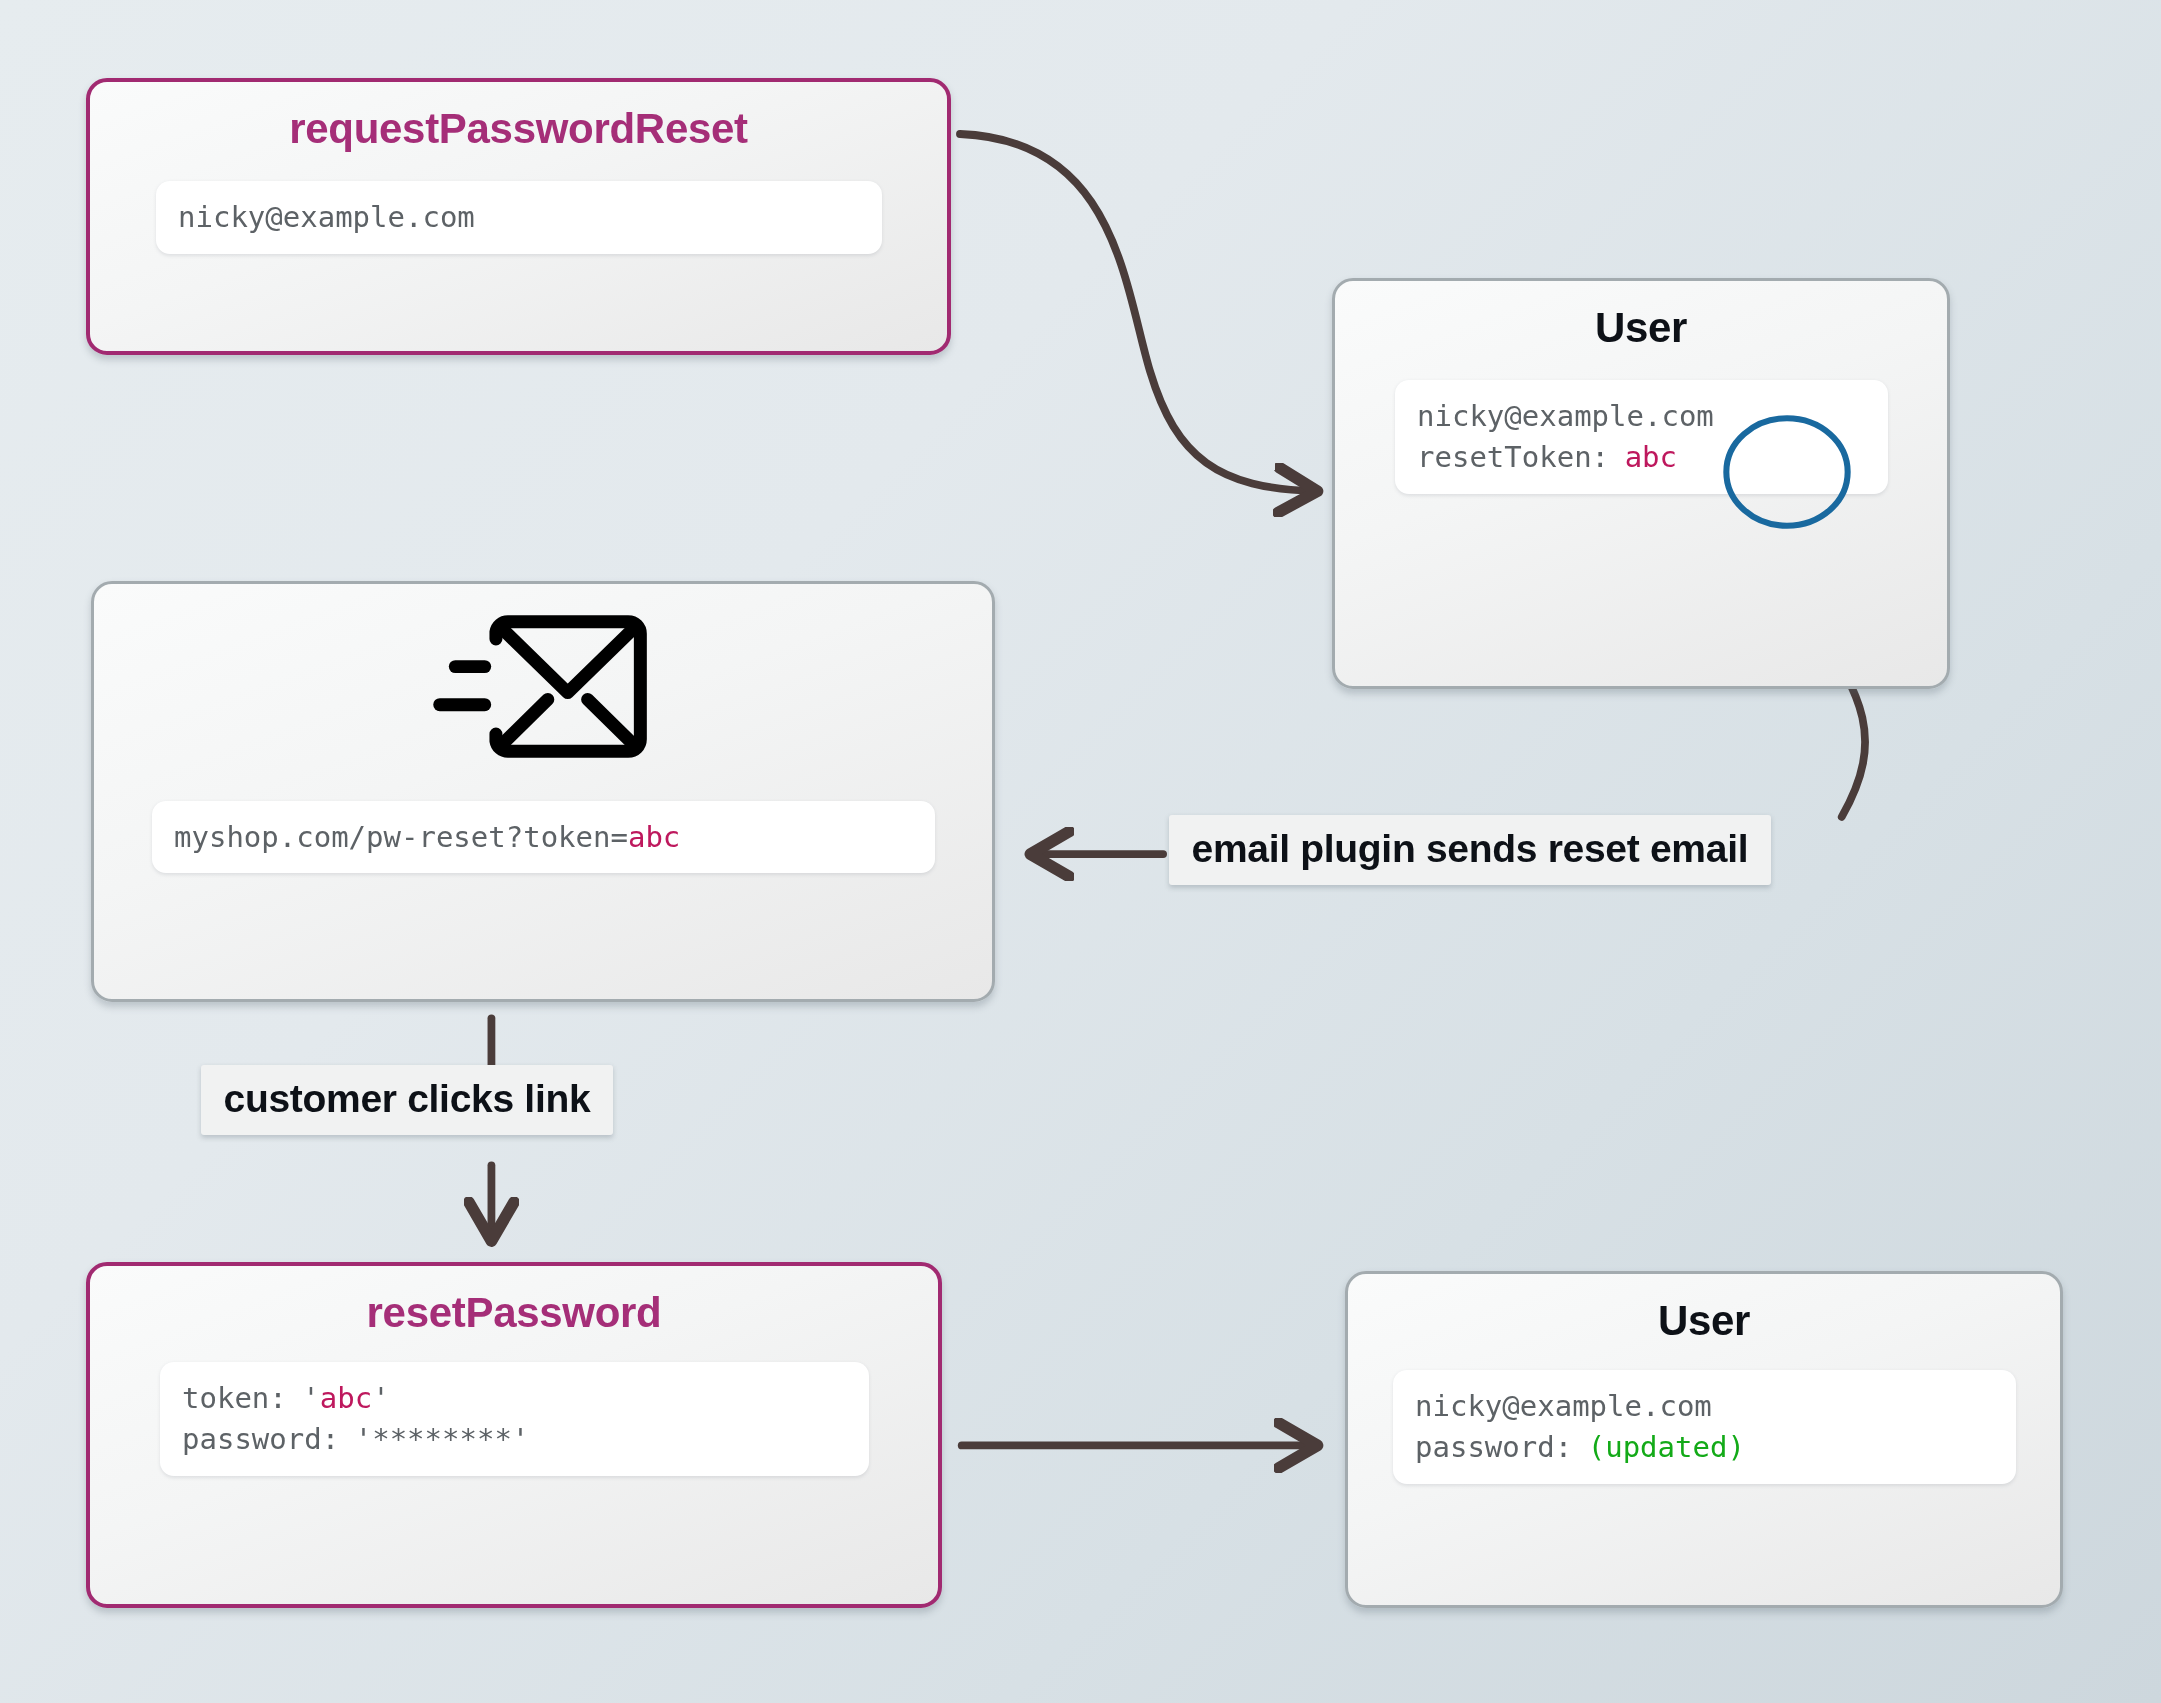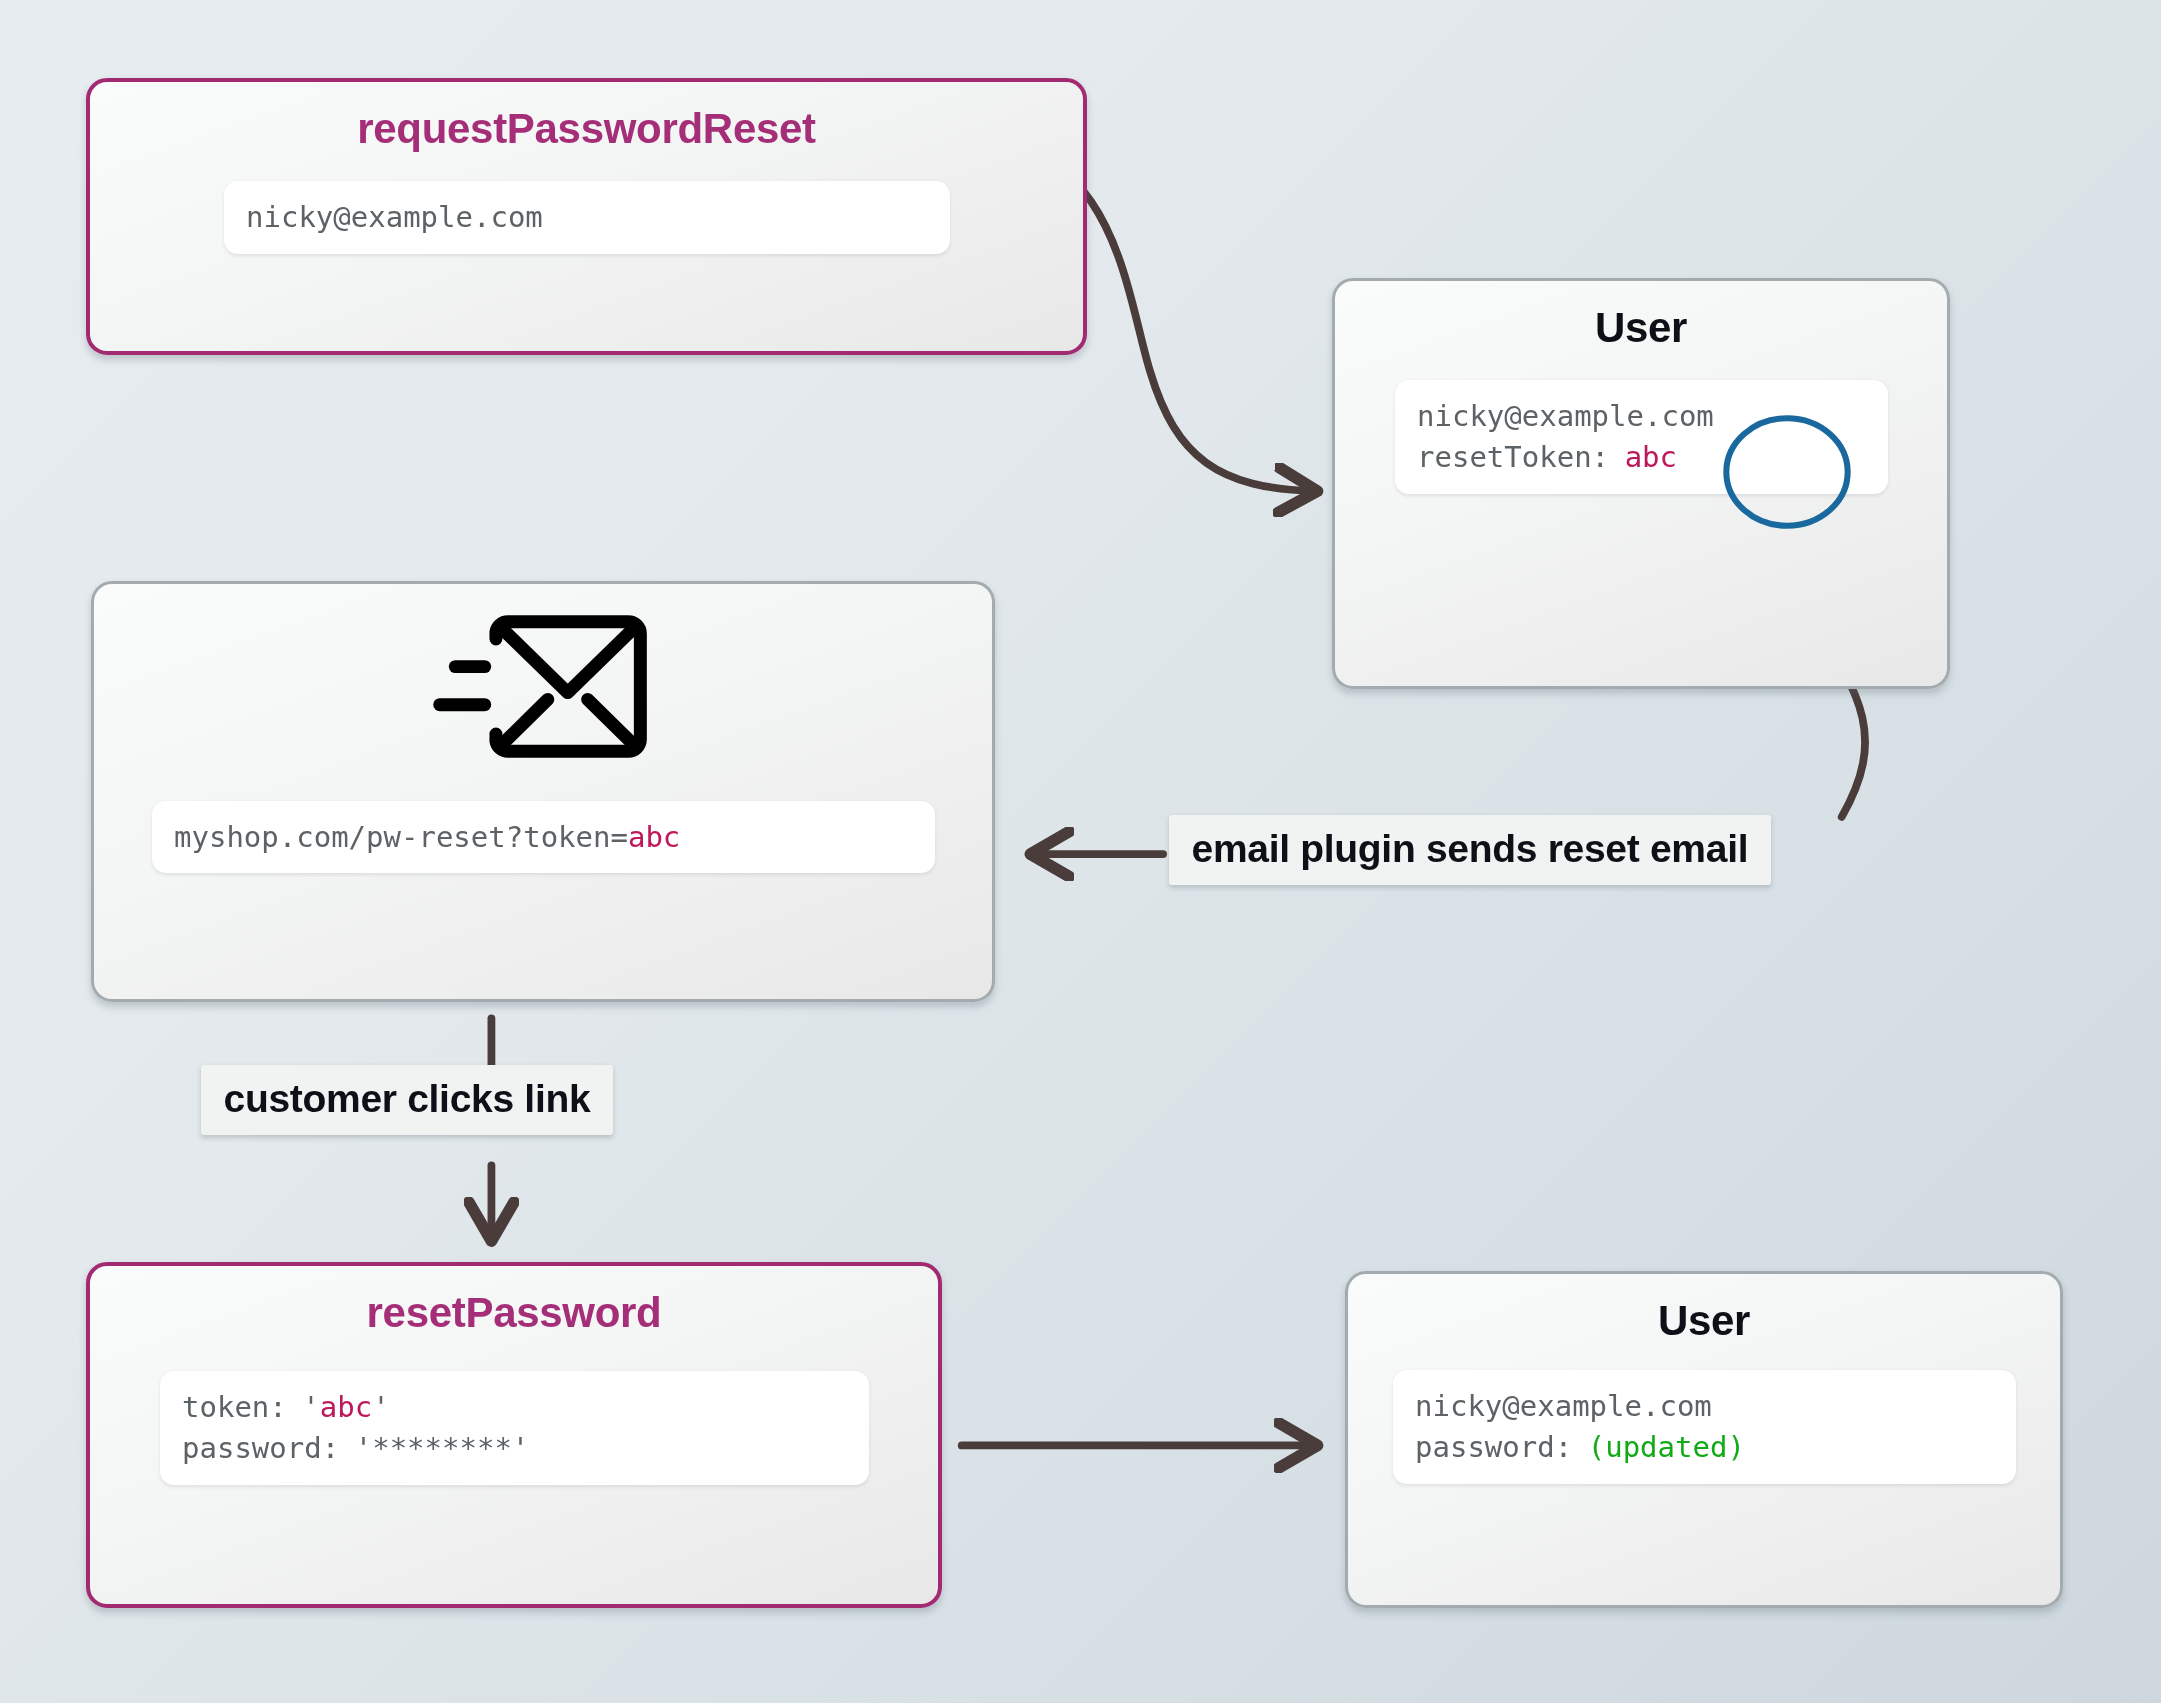--- a/index.html
+++ b/index.html
@@ -77,21 +77,21 @@
     <path d="M2078,688 C2140,790 2190,840 2130,945" fill="none" stroke="#4a3c3a" stroke-width="9" stroke-linecap="round"></path>
 
     <path d="M1345,988 L1195,988" fill="none" stroke="#4a3c3a" stroke-width="9" stroke-linecap="round" marker-end="url(#arrowheadL)"></path>
 
     <path d="M568,1178 L568,1232" fill="none" stroke="#4a3c3a" stroke-width="9" stroke-linecap="round"></path>
     <path d="M568,1348 L568,1432" fill="none" stroke="#4a3c3a" stroke-width="9" stroke-linecap="round" marker-end="url(#arrowhead)"></path>
 
     <path d="M1112,1672 L1520,1672" fill="none" stroke="#4a3c3a" stroke-width="9" stroke-linecap="round" marker-end="url(#arrowhead)"></path>
   </svg>
 
-  <div class="card accent" style="left:86px;top:78px;width:1001px;height:277px;">
+  <div class="card accent" style="left:86px;top:78px;width:865px;height:277px;">
     <div class="card-title title-accent">requestPasswordReset</div>
     <div class="inset" style="width:726px;margin-top:29px;">
       <span>nicky@example.com</span>
     </div>
   </div>
 
   <div class="card plain" style="left:1332px;top:278px;width:618px;height:411px;">
     <div class="card-title title-plain">User</div>
     <div class="inset" style="width:493px;margin-top:29px;position:relative;">
       <div>
@@ -119,21 +119,21 @@
           <path d="M28,62 L62,62"></path>
           <path d="M10,106 L62,106"></path>
         </g>
       </svg>
     </div>
     <div class="inset" style="width:783px;margin-top:38px;">
       <span>myshop.com/pw-reset?token=</span><span class="blue">abc</span>
     </div>
   </div>
 
-  <div class="card accent" style="left:86px;top:1262px;width:856px;height:346px;gap:9px;">
+  <div class="card accent" style="left:86px;top:1262px;width:856px;height:346px;">
     <div class="card-title title-accent">resetPassword</div>
     <div class="inset" style="width:709px;margin-top:26px;">
       <div>
         <span>token:</span><span class="quote" style="margin-left:15.6px;">'</span><span class="blue">abc</span><span class="quote">'</span>
       </div>
       <div>
         <span>password:</span><span style="margin-left:15.6px;">'********'</span>
       </div>
     </div>
   </div>

